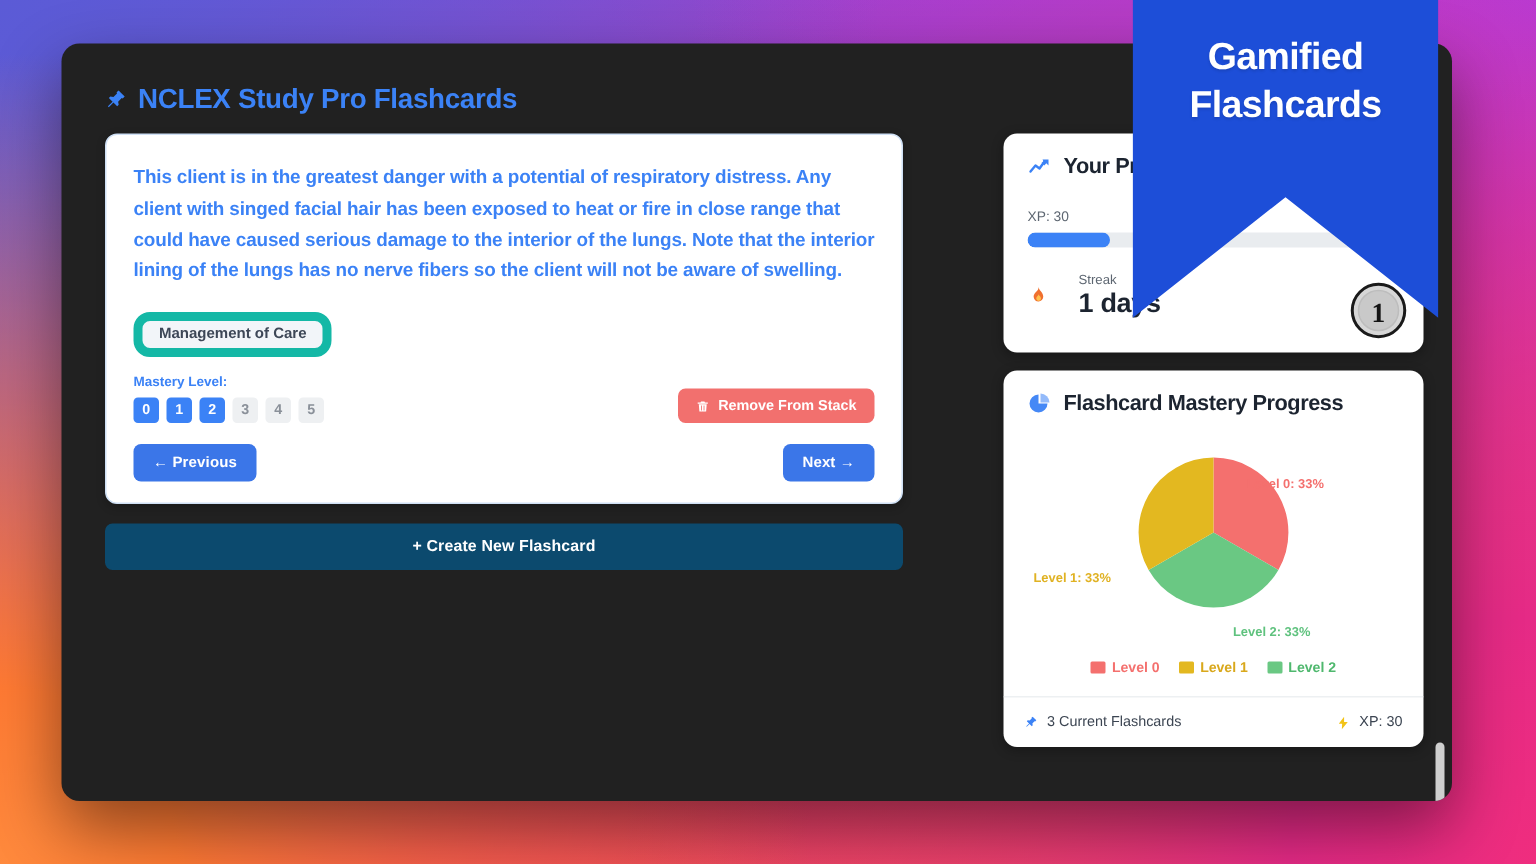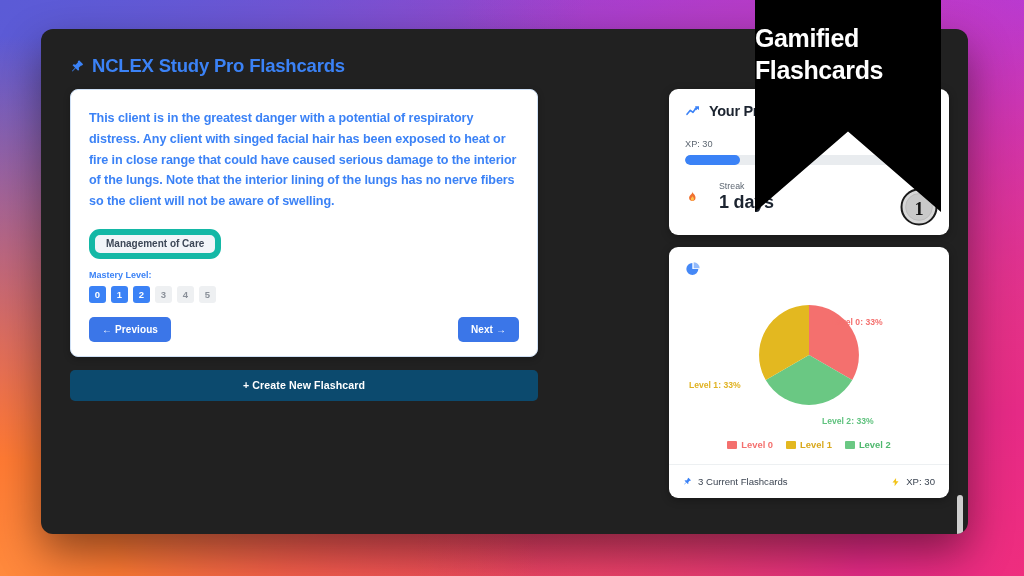--- a/index.html
+++ b/index.html
@@ -48,21 +48,21 @@
     font-size: 18.5px;
     font-weight: bold;
     letter-spacing: -.2px;
     white-space: nowrap;
   }
 
   
   .left-col {
     position: absolute;
     left: 29px; top: 60px;
-    width: 468px;
+    width: 532px;
   }
 
   .flashcard {
     background: #fff;
     border: 1px solid #cfe0f5;
     border-radius: 8px;
     padding: 18px 18px 14px 18px;
     box-shadow: 0 2px 6px rgba(0,0,0,.25);
   }
   .card-text {
@@ -233,25 +233,25 @@
   }
   .footer-left, .footer-right { display: flex; align-items: center; gap: 6px; }
   .footer-text { color: #3c4552; font-size: 9.6px; }
   .pin-small-icon { width: 9px; height: 11px; display:block; }
   .bolt-icon { width: 9px; height: 12px; display:block; }
 
   
   .ribbon {
     position: absolute;
     left: 755px; top: 0;
-    width: 186px; height: 212px;
-    background: #000000;
+    width: 204px; height: 212px;
+    background: #1d4ed8;
     clip-path: polygon(0 0, 100% 0, 100% 100%, 50% 62%, 0 100%);
     display: flex; flex-direction: column;
-    align-items: flex-start;
+    align-items: center;
     padding-top: 22px;
     z-index: 40;
   }
   .ribbon-line {
     color: #fff;
     font-size: 25px;
     font-weight: bold;
     line-height: 1.28;
     letter-spacing: -.4px;
     text-shadow: 0 1px 2px rgba(0,0,0,.12);
@@ -279,20 +279,26 @@
       <div class="mastery-line">
         <div class="mastery-row">
           <div class="mastery-chip on">0</div>
           <div class="mastery-chip on">1</div>
           <div class="mastery-chip on">2</div>
           <div class="mastery-chip off">3</div>
           <div class="mastery-chip off">4</div>
           <div class="mastery-chip off">5</div>
         </div>
 
+        <button class="btn-remove">
+          <svg class="trash-icon" viewBox="0 0 24 24">
+            <path fill="#ffffff" d="M9 3h6l1 2h5v2H3V5h5l1-2zM5 8h14l-1 13H6L5 8zm4 2v9h1.5v-9H9zm4.5 0v9H15v-9h-1.5z"></path>
+          </svg>
+          <span>Remove From Stack</span>
+        </button>
       </div>
 
       <div class="nav-row">
         <button class="btn-nav">←  Previous</button>
         <button class="btn-nav">Next  →</button>
       </div>
     </div>
 
     <button class="btn-create">+  Create New Flashcard</button>
   </div>
@@ -330,20 +336,21 @@
         <text x="24" y="33" text-anchor="middle" font-family="Liberation Serif, serif" font-size="22" font-weight="bold" fill="#141414">1</text>
       </svg>
     </div>
 
     <div class="panel pie-panel">
       <div class="panel-head">
         <svg class="pie-icon" viewBox="0 0 24 24">
           <path fill="#3b82f6" d="M11 3v9h9a9 9 0 1 1-9-9z" opacity=".95"></path>
           <path fill="#3b82f6" d="M13 2a9 9 0 0 1 9 9h-9V2z" opacity=".55"></path>
         </svg>
+        <div class="panel-title">Flashcard Mastery Progress</div>
       </div>
 
       <div class="pie-area">
         <svg class="pie-svg" width="104" height="104" viewBox="0 0 100 100">
 
           <path d="M50 50 L50 2 A48 48 0 0 1 91.6 74 Z" fill="#f4706e"></path>
           <path d="M50 50 L91.6 74 A48 48 0 0 1 8.4 74 Z" fill="#6ac883"></path>
           <path d="M50 50 L8.4 74 A48 48 0 0 1 50 2 Z" fill="#e3b820"></path>
         </svg>
 

